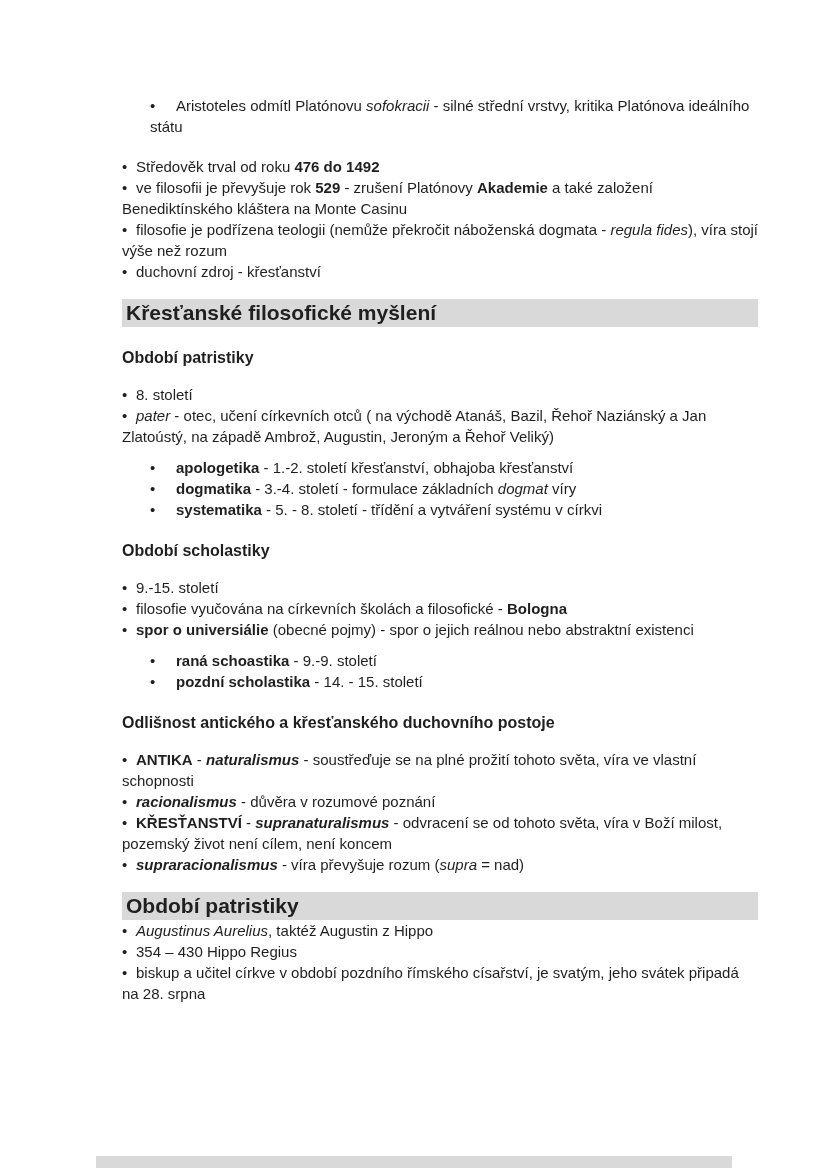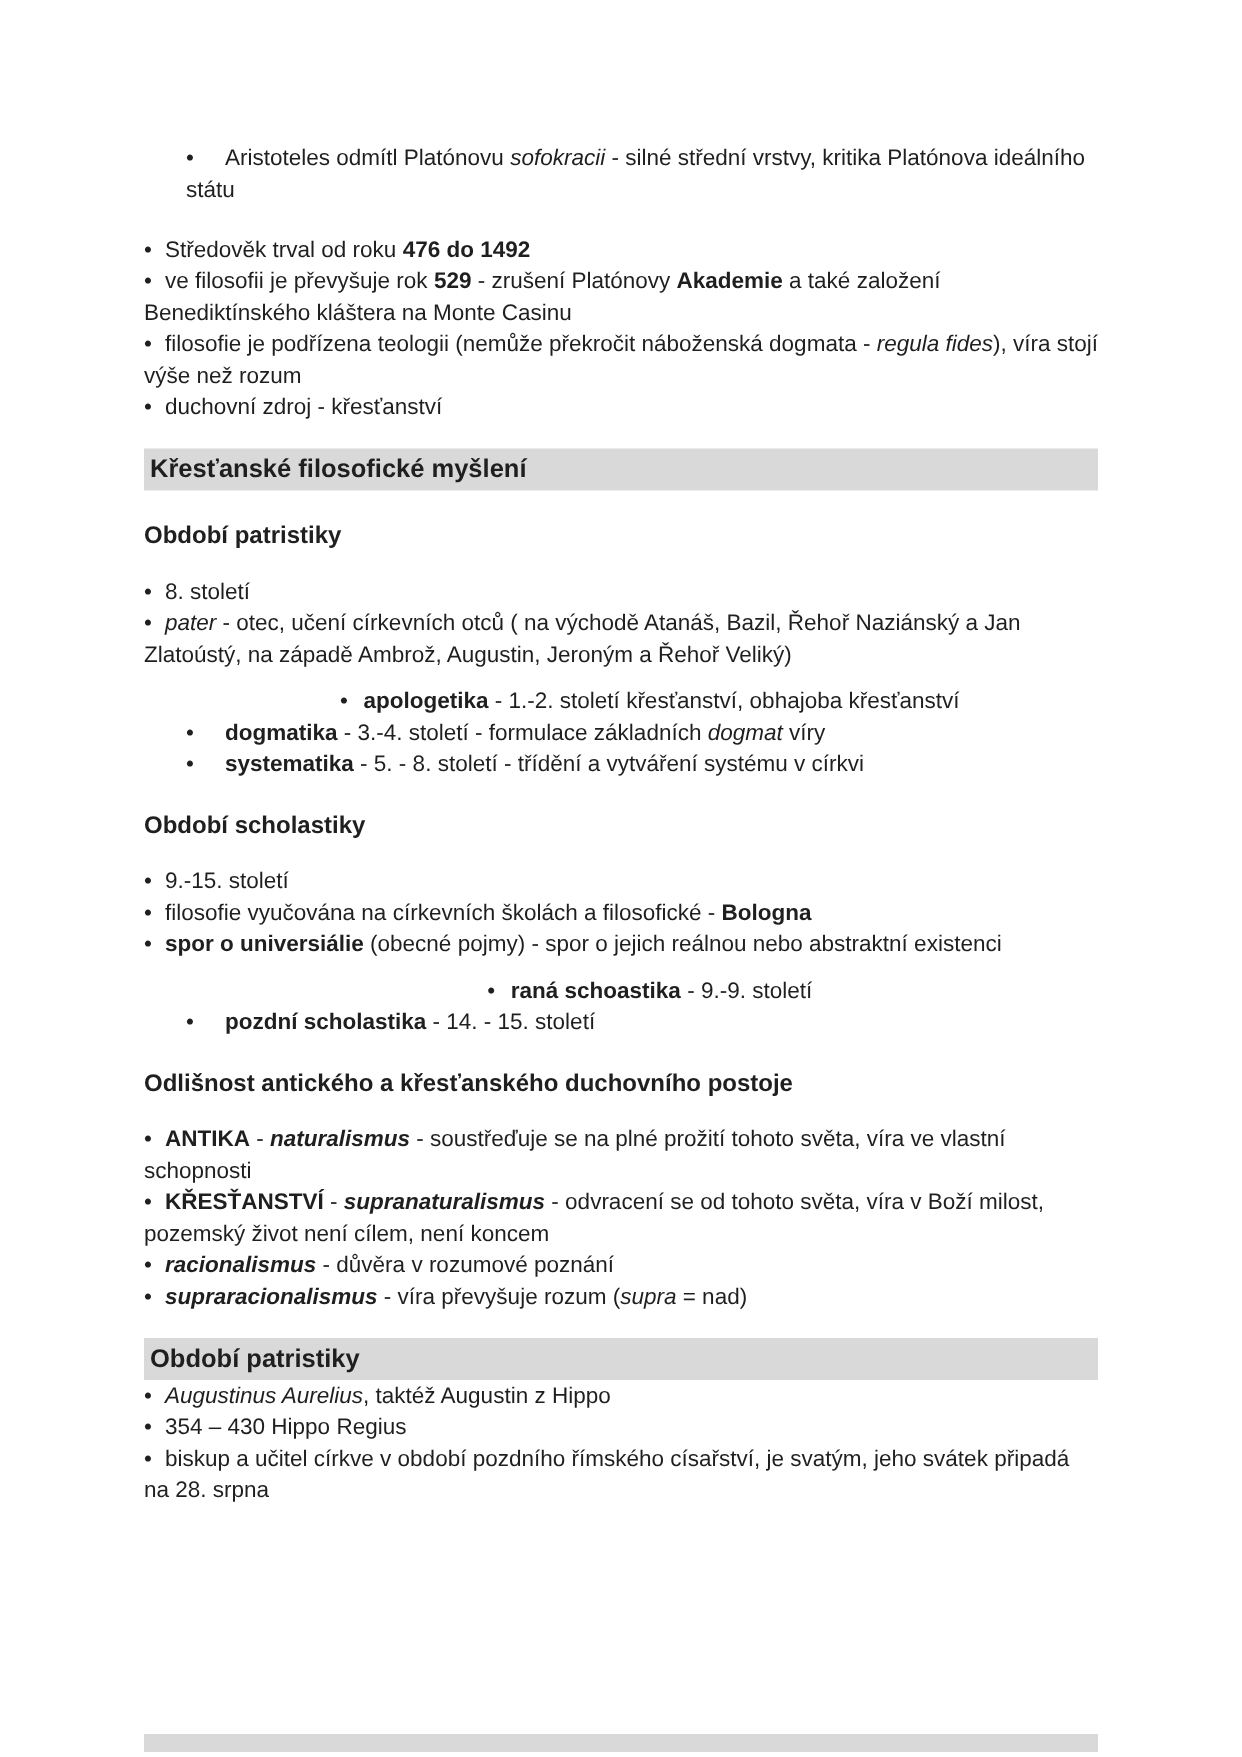--- a/index.html
+++ b/index.html
@@ -17,41 +17,42 @@
   .page {
     position: relative;
     width: 828px;
     height: 1171px;
     box-sizing: border-box;
     padding: 95px 96px 0 96px;
     background: #ffffff;
   }
   .content {
     width: 636px;
+    margin-left: 26px;
   }
   .block-li1, .block-li2 {
     font-size: 15px;
     line-height: 21px;
     margin: 0;
   }
   .block-li2 {
     padding-left: 28px;
   }
   .bullet {
     display: inline-block;
     color: #1f1f1f;
   }
   .block-li1 > .bullet { width: 14px; }
   .block-li2 > .bullet { width: 26px; }
   .block-li2 + .block-li1 { margin-top: 19px; }
-  .block-li1 + .block-li2 { margin-top: 10px; text-align: center; }
+  .block-li1 + .block-li2 { margin-top: 10px; }
   .block-h1 {
     margin-top: 17px;
     background: var(--header-bg, #d9d9d9);
-    font-size: 17px;
+    font-size: 21px;
     font-weight: 700;
     line-height: 24px;
     padding: 2px 4px;
   }
   .block-h2 {
     margin-top: 20px;
     margin-bottom: 16px;
     font-size: 16px;
     font-weight: 700;
     line-height: 21px;
@@ -85,22 +86,22 @@
       <div class="block-li2"><span class="bullet">•</span><span class="b">dogmatika</span><span> - 3.-4. století - formulace základních </span><span class="i">dogmat</span><span> víry</span></div>
       <div class="block-li2"><span class="bullet">•</span><span class="b">systematika</span><span> - 5. - 8. století - třídění a vytváření systému v církvi</span></div>
       <div class="block-h2"><span>Období scholastiky</span></div>
       <div class="block-li1"><span class="bullet">•</span><span>9.-15. století</span></div>
       <div class="block-li1"><span class="bullet">•</span><span>filosofie vyučována na církevních školách a filosofické - </span><span class="b">Bologna</span></div>
       <div class="block-li1"><span class="bullet">•</span><span class="b">spor o universiálie</span><span> (obecné pojmy) - spor o jejich reálnou nebo abstraktní existenci</span></div>
       <div class="block-li2"><span class="bullet">•</span><span class="b">raná schoastika</span><span> - 9.-9. století</span></div>
       <div class="block-li2"><span class="bullet">•</span><span class="b">pozdní scholastika</span><span> - 14. - 15. století</span></div>
       <div class="block-h2"><span>Odlišnost antického a křesťanského duchovního postoje</span></div>
       <div class="block-li1"><span class="bullet">•</span><span class="b">ANTIKA</span><span> - </span><span class="b i">naturalismus</span><span> - soustřeďuje se na plné prožití tohoto světa, víra ve vlastní schopnosti</span></div>
+      <div class="block-li1"><span class="bullet">•</span><span class="b i">racionalismus</span><span> - důvěra v rozumové poznání</span></div>
       <div class="block-li1"><span class="bullet">•</span><span class="b">KŘESŤANSTVÍ</span><span> - </span><span class="b i">supranaturalismus</span><span> - odvracení se od tohoto světa, víra v Boží milost, pozemský život není cílem, není koncem</span></div>
-      <div class="block-li1"><span class="bullet">•</span><span class="b i">racionalismus</span><span> - důvěra v rozumové poznání</span></div>
       <div class="block-li1"><span class="bullet">•</span><span class="b i">supraracionalismus</span><span> - víra převyšuje rozum (</span><span class="i">supra</span><span> = nad)</span></div>
       <div class="block-h1"><span>Období patristiky</span></div>
       <div class="block-li1"><span class="bullet">•</span><span class="i">Augustinus Aurelius</span><span>, taktéž Augustin z Hippo</span></div>
       <div class="block-li1"><span class="bullet">•</span><span>354 – 430 Hippo Regius</span></div>
       <div class="block-li1"><span class="bullet">•</span><span>biskup a učitel církve v období pozdního římského císařství, je svatým, jeho svátek připadá na 28. srpna</span></div>
     </div>
   <div class="next-section-partial"></div>
 </div>
 
 </body></html>

